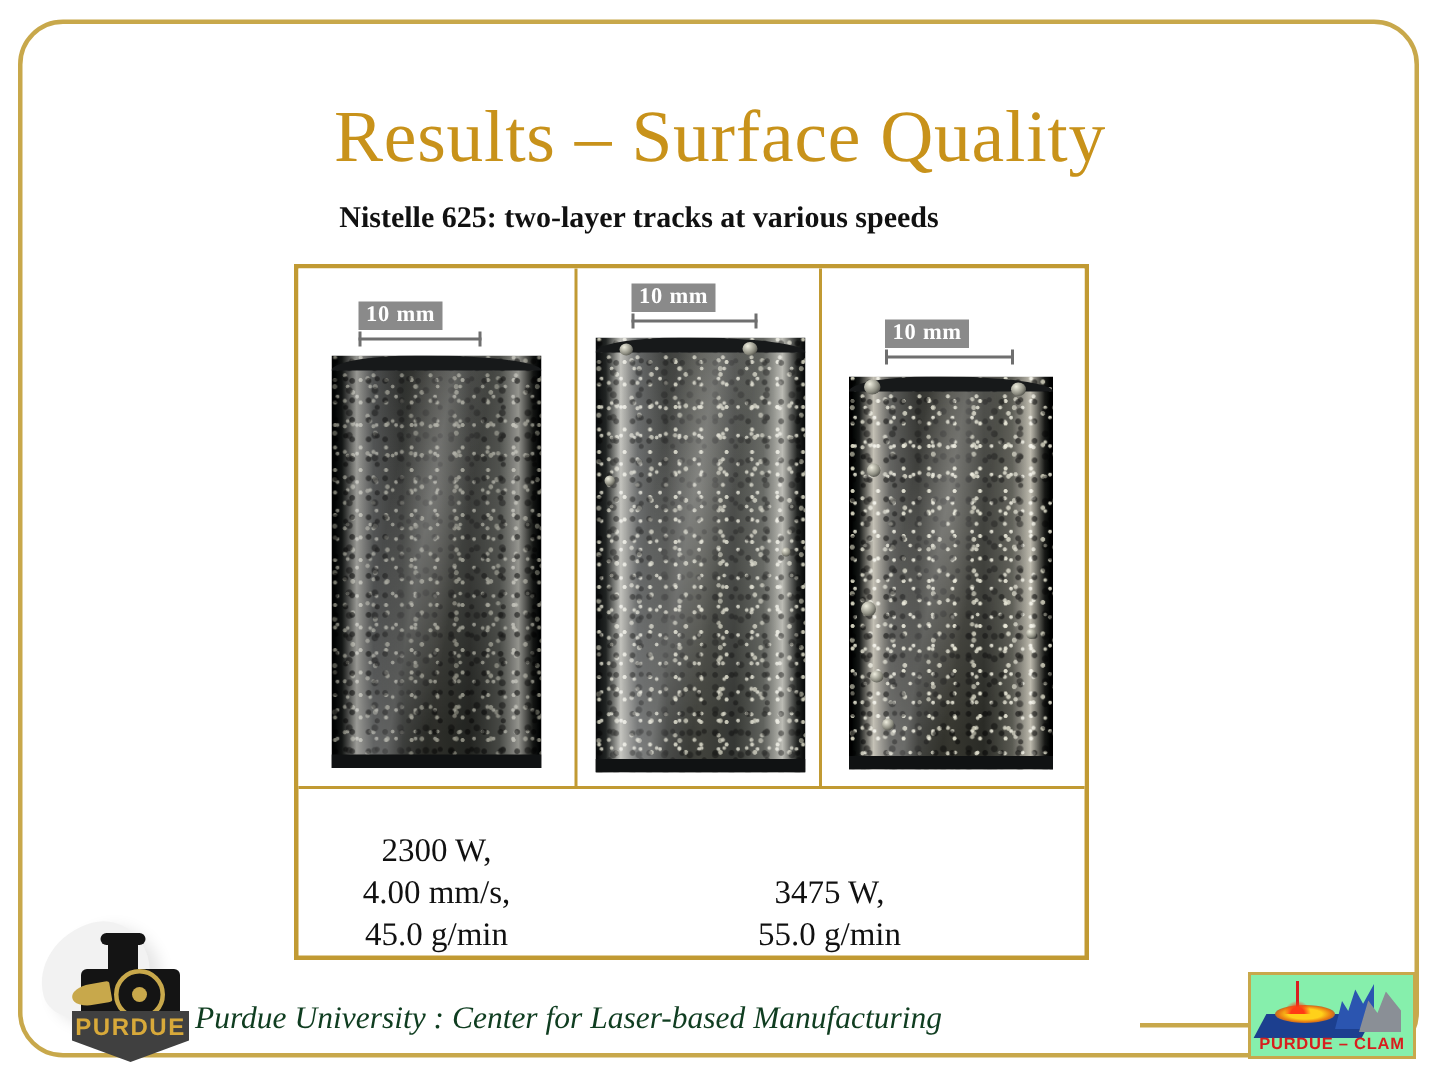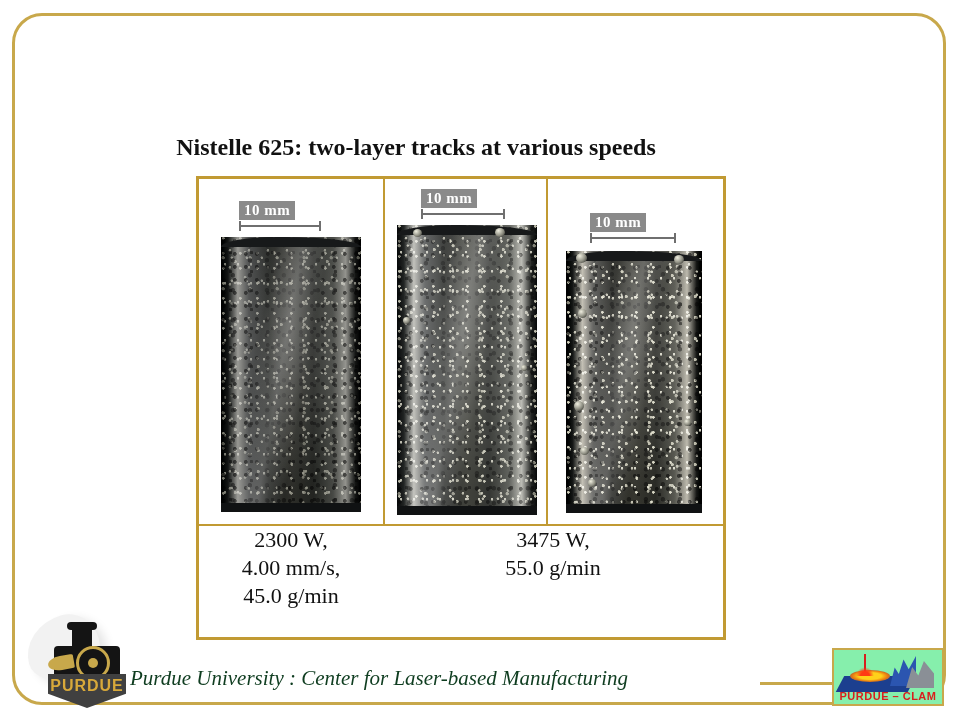--- a/index.html
+++ b/index.html
@@ -19,38 +19,38 @@
   .frame-notch{
     position:absolute;left:770px;top:676px;width:60px;height:16px;background:#fff;
   }
 
   
   .title{
     position:absolute;left:0;top:62px;width:960px;text-align:center;
     font-size:49px;color:#c8921a;letter-spacing:.5px;white-space:nowrap;
   }
   .subtitle{
-    position:absolute;left:6px;top:134px;width:820px;text-align:center;
-    font-size:24px;color:#111;font-weight:bold;white-space:nowrap;
+    position:absolute;left:16px;top:134px;width:820px;text-align:center;
+    font-size:20px;color:#111;font-weight:bold;white-space:nowrap;
   }
 
   
   .tbl{
     position:absolute;left:196px;top:176px;width:530px;height:464px;
     border:3px solid #c19a33;box-sizing:border-box;background:#fff;
   }
   .tbl-imgrow{position:absolute;left:0;top:0;right:0;height:345px;display:flex;}
   .tbl-caprow{position:absolute;left:0;top:345px;right:0;bottom:0;display:flex;
     border-top:2px solid #c19a33;}
   .cell{position:relative;box-sizing:border-box;}
   .imgcell{overflow:hidden;background:#fff;}
   .imgcell.c0{width:184px;}
   .imgcell.c1{width:165px;border-left:2px solid #c19a33;border-right:2px solid #c19a33;}
   .imgcell.c2{flex:1;}
-  .capcell{display:flex;flex-direction:column;align-items:center;justify-content:flex-start;
+  .capcell{display:flex;flex-direction:column;align-items:center;justify-content:flex-end;
     font-size:22px;color:#111;line-height:1.28;}
   .capcell.c0{width:184px;}
   .capcell.c1{width:165px;border-left:2px solid #c19a33;border-right:2px solid #c19a33;}
   .capcell.c2{flex:1;}
   .capline{white-space:nowrap;}
 
   
   .scalebar{position:absolute;z-index:3;}
   .scalebar .lbl{
     display:inline-block;background:#8a8a8a;color:#fff;font-size:15px;
@@ -178,20 +178,21 @@
   }
 </style>
 </head>
 <body>
 
 <div class="slide">
 
   <div class="frame"></div>
   <div class="frame-notch"></div>
 
+  <div class="title">Results – Surface Quality</div>
   <div class="subtitle">Nistelle 625: two-layer tracks at various speeds</div>
 
   <div class="tbl">
 
     <div class="tbl-imgrow">
 
       <div class="cell imgcell c0">
         <div class="scalebar" style="left:40px;top:22px;width:82px;">
           <span class="lbl">10 mm</span>
           <div class="bar">

